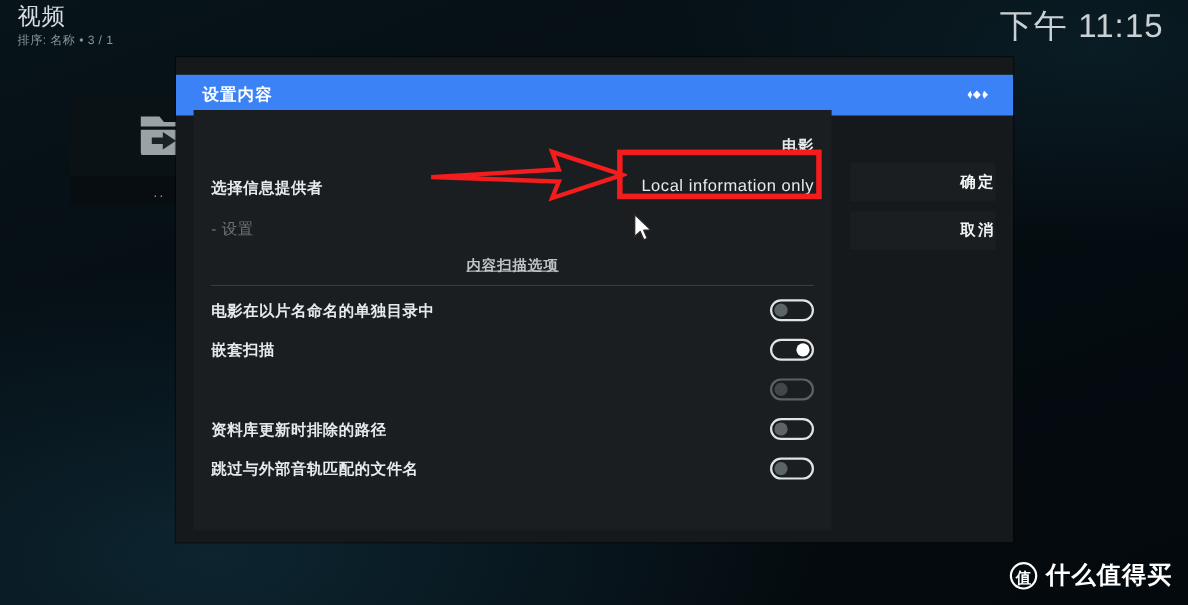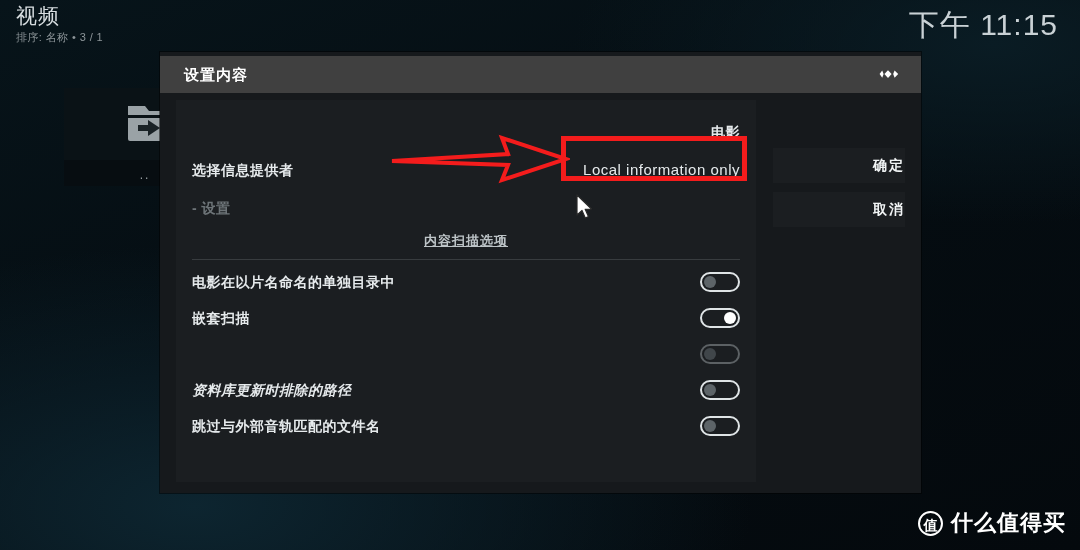--- a/index.html
+++ b/index.html
@@ -96,24 +96,24 @@
     position: absolute;
     left: 160px;
     top: 52px;
     width: 761px;
     height: 441px;
     background: #16191c;
     box-shadow: 0 0 0 1px rgba(0,0,0,0.5);
   }
   .dlg-titlebar {
     position: absolute;
-    left: 0; top: 4px;
+    left: 0; top: 16px;
     width: 761px;
     height: 37px;
-    background: #404040;
+    background: #3b82f6;
   }
   .dlg-titlebar .title {
     position: absolute;
     left: 24px;
     top: 0;
     line-height: 37px;
     color: #ffffff;
     font-size: 15px;
     font-weight: bold;
     letter-spacing: 1px;
@@ -162,21 +162,21 @@
     top: 0;
     line-height: 36px;
     color: #e6eaec;
     font-size: 14px;
     font-weight: bold;
     letter-spacing: 0.5px;
     white-space: nowrap;
   }
   .row .label.dim {
     color: #6d7478;
-    font-weight: bold;
+    font-weight: normal;
   }
   .row .value {
     position: absolute;
     right: 0;
     top: 0;
     line-height: 36px;
     color: #e6eaec;
     font-size: 14px;
     font-weight: bold;
     letter-spacing: 0.5px;
@@ -402,21 +402,21 @@
                 <span class="knob"></span>
               </span>
           </div>
 
           <div class="toggle-row" style="top:236px;">
             <span class="switch disabled">
                 <span class="knob"></span>
               </span>
           </div>
 
-          <div class="toggle-row" style="top:272px;font-style:italic;">
+          <div class="toggle-row" style="top:272px;">
             <span class="tlabel">资料库更新时排除的路径</span>
             <span class="switch">
                 <span class="knob"></span>
               </span>
           </div>
 
           <div class="toggle-row" style="top:308px;">
             <span class="tlabel">跳过与外部音轨匹配的文件名</span>
             <span class="switch">
                 <span class="knob"></span>

